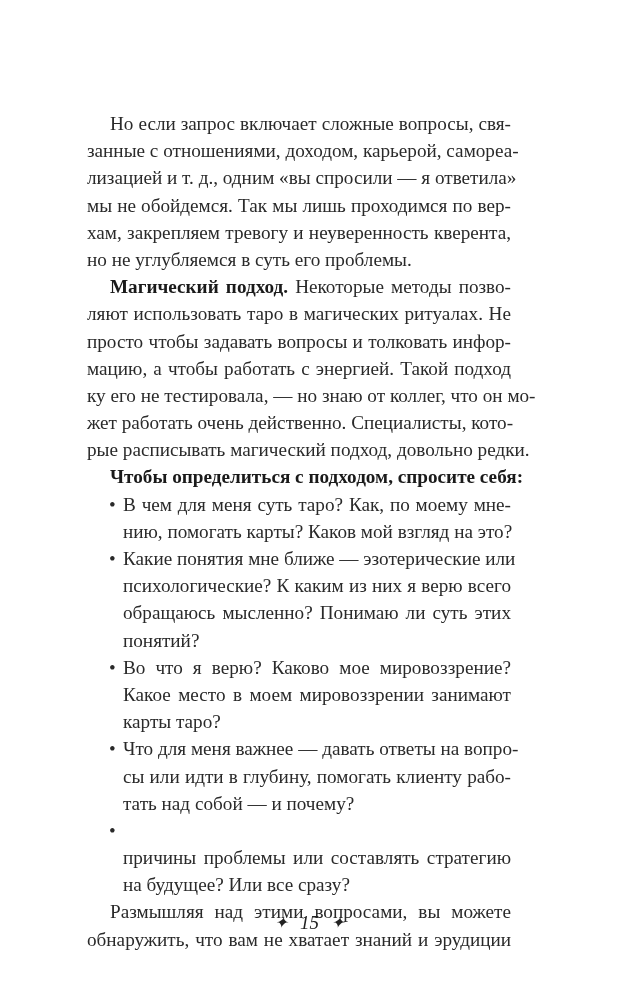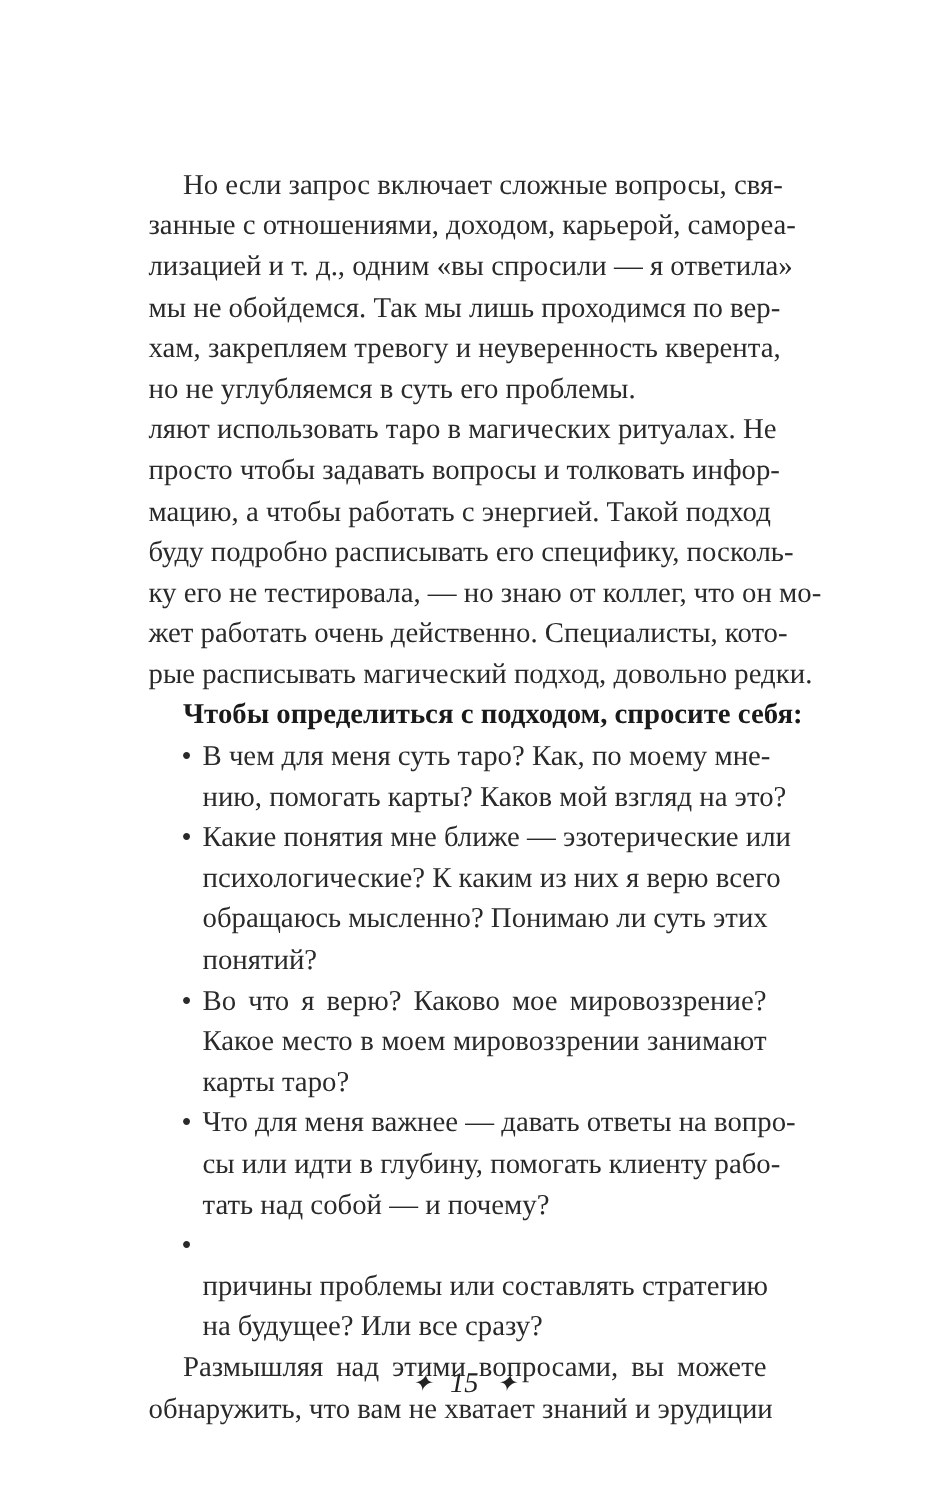--- a/index.html
+++ b/index.html
@@ -1,18 +1,18 @@
 <!DOCTYPE html>
 <html><head>
 <meta charset="utf-8">
 <style>
   html, body { margin:0; padding:0; }
   body { width:619px; height:1001px; background:#ffffff; position:relative; overflow:hidden; }
   .page { position:absolute; left:87px; top:110px; width:424px; font-family:"Liberation Serif","DejaVu Serif",serif; font-size:19.2px; line-height:27.2px; color:#2a2a2a; }
-  .line { display:block; white-space:nowrap; text-align:justify; text-align-last:justify; height:27.2px;margin-left:12px; }
+  .line { display:block; white-space:nowrap; text-align:justify; text-align-last:justify; height:27.2px; }
   .line.last { text-align-last:left; }
   .indent { padding-left:23px; }
   .bullet-line { padding-left:36px; position:relative; }
   .bullet-line .dot { position:absolute; left:22px; top:0; }
   .bold { font-weight:bold; color:#1a1a1a; }
   .footer { position:absolute; left:0; width:619px; top:912px; text-align:center; font-family:"Liberation Serif","DejaVu Serif",serif; font-size:19px; color:#222;font-style:italic; }
   .star { display:inline-block; font-size:16px; margin:0 12px; position:relative; top:-1px; }
 </style>
 </head>
 <body>
@@ -22,24 +22,24 @@
   <div>
     <span class="line indent">Но если запрос включает сложные вопросы, свя-</span>
     <span class="line">занные с отношениями, доходом, карьерой, самореа-</span>
     <span class="line">лизацией и т. д., одним «вы спросили — я ответила»</span>
     <span class="line">мы не обойдемся. Так мы лишь проходимся по вер-</span>
     <span class="line">хам, закрепляем тревогу и неуверенность кверента,</span>
     <span class="line last">но не углубляемся в суть его проблемы.</span>
   </div>
 
   <div>
+    <span class="line indent" style="text-align-last:justify;"><span class="bold">Магический подход.</span><span> Некоторые методы позво-</span></span>
     <span class="line">ляют использовать таро в магических ритуалах. Не</span>
     <span class="line">просто чтобы задавать вопросы и толковать инфор-</span>
     <span class="line">мацию, а чтобы работать с энергией. Такой подход</span>
-    <span class="line">буду подробно расписывать его специфику, посколь-</span>
     <span class="line">ку его не тестировала, — но знаю от коллег, что он мо-</span>
     <span class="line">жет работать очень действенно. Специалисты, кото-</span>
     <span class="line last">рые расписывать магический подход, довольно редки.</span>
   </div>
 
   <span class="line indent last bold">Чтобы определиться с подходом, спросите себя:</span>
 
   <div>
     <div>
       <span class="line bullet-line"><span class="dot">•</span><span>В чем для меня суть таро? Как, по моему мне-</span></span>

